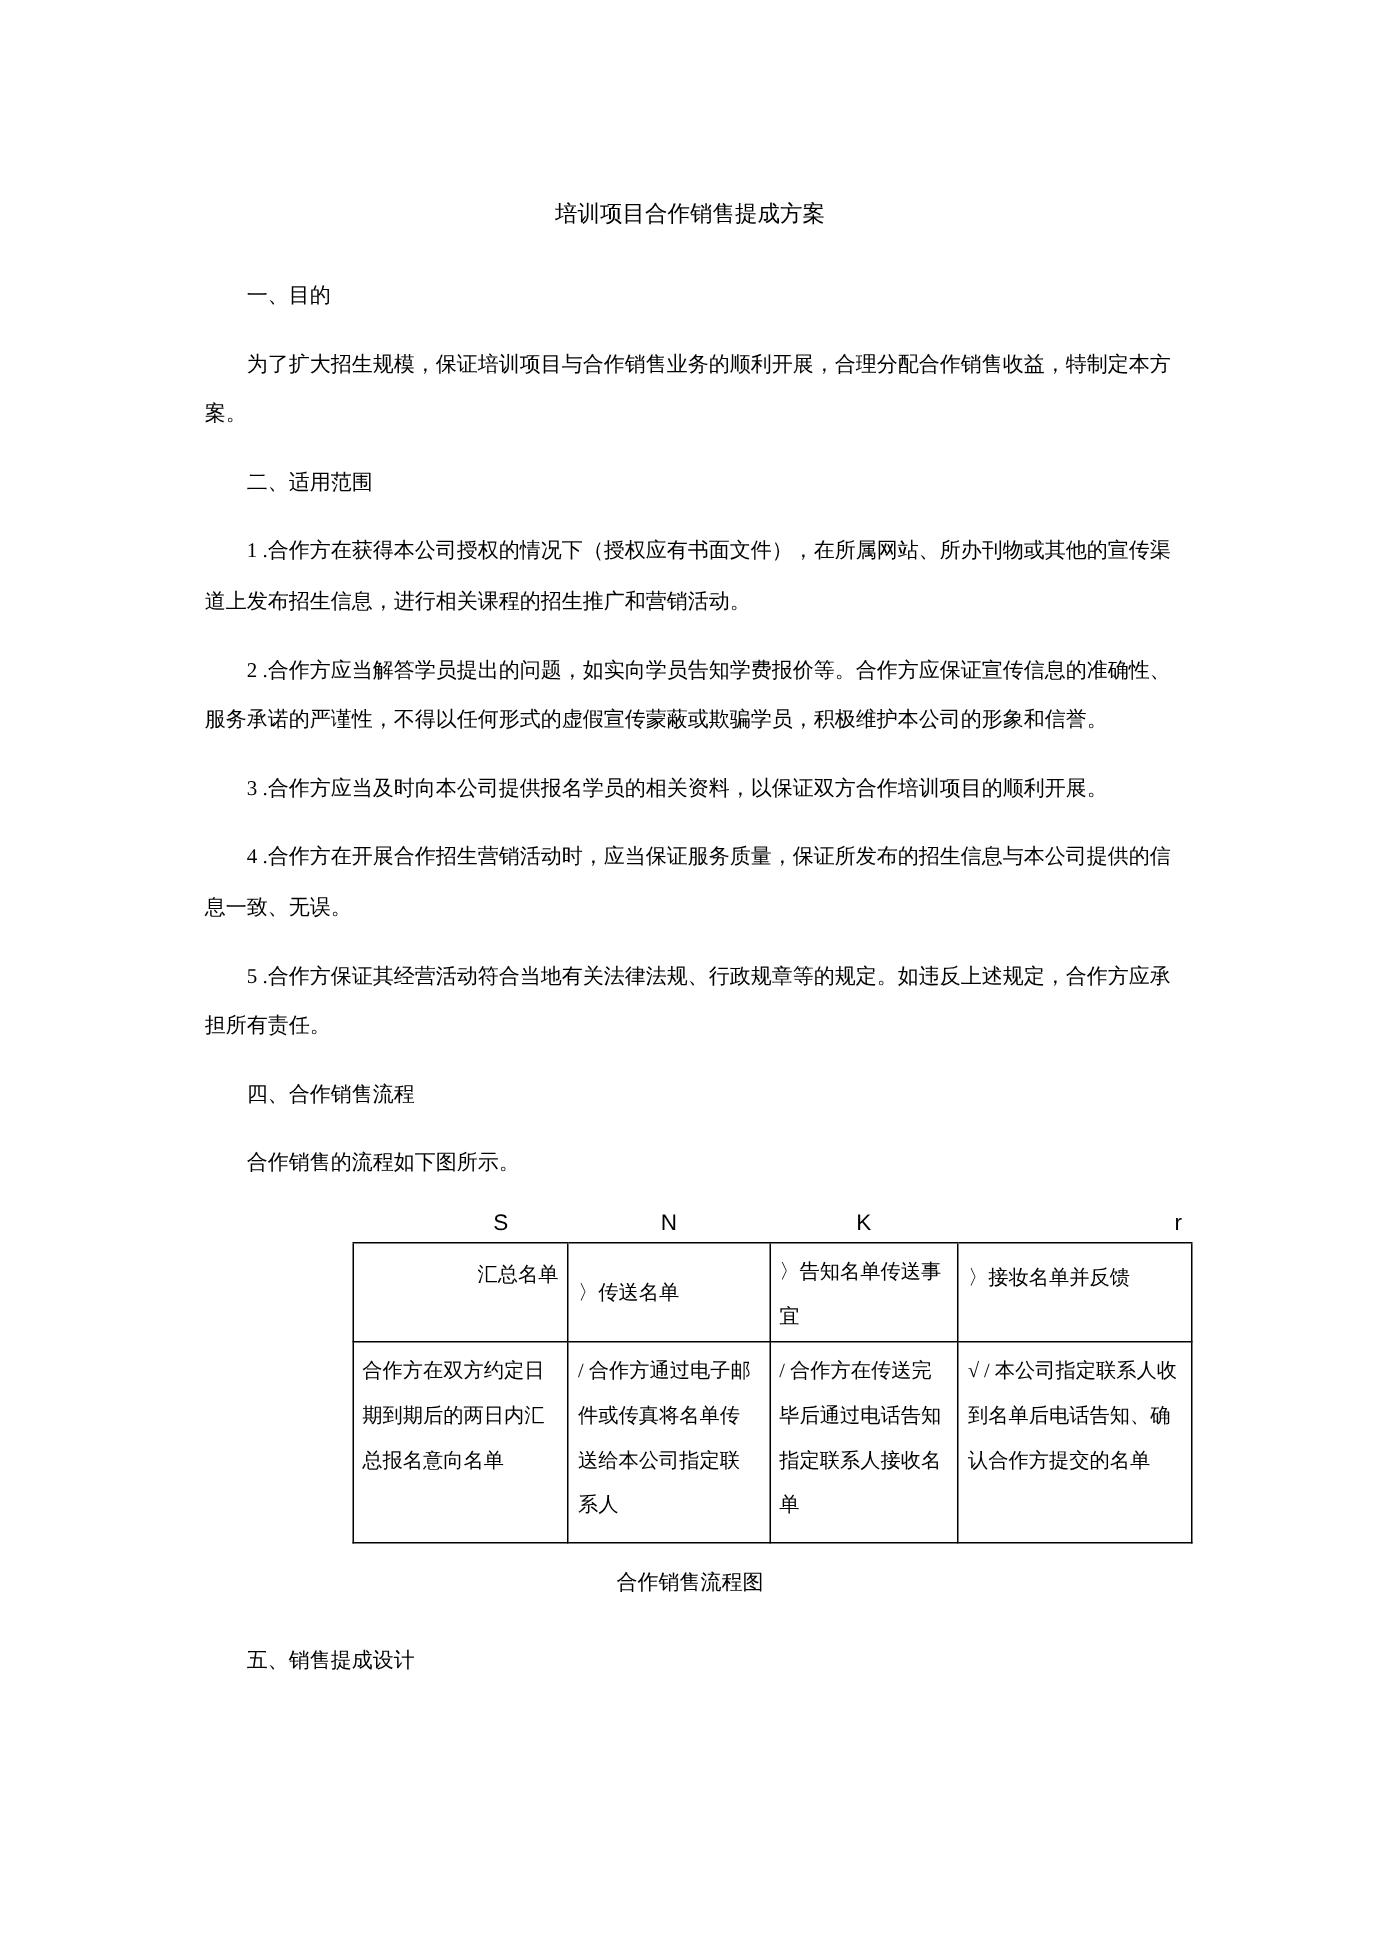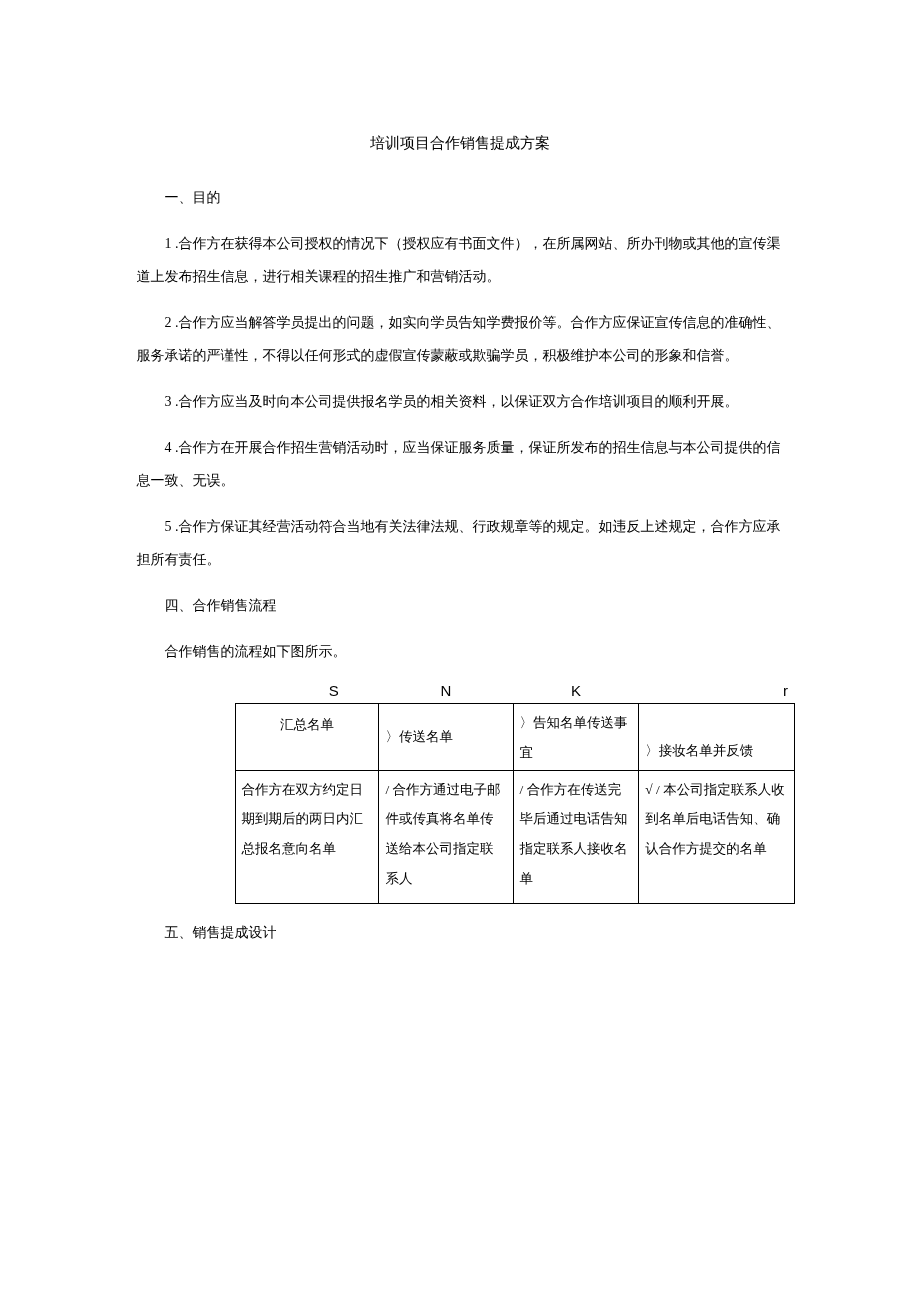--- a/index.html
+++ b/index.html
@@ -71,56 +71,59 @@
   }
 </style>
 </head>
 <body>
 
 <div class="page">
 
   <p class="title">培训项目合作销售提成方案</p>
 
   <p class="para">一、目的</p>
+  <p class="para">为了扩大招生规模，保证培训项目与合作销售业务的顺利开展，合理分配合作销售收益，特制定本方案。</p>
 
+  <p class="para">二、适用范围</p>
 
   <p class="para">1 .合作方在获得本公司授权的情况下（授权应有书面文件），在所属网站、所办刊物或其他的宣传渠道上发布招生信息，进行相关课程的招生推广和营销活动。</p>
   <p class="para">2 .合作方应当解答学员提出的问题，如实向学员告知学费报价等。合作方应保证宣传信息的准确性、服务承诺的严谨性，不得以任何形式的虚假宣传蒙蔽或欺骗学员，积极维护本公司的形象和信誉。</p>
   <p class="para">3 .合作方应当及时向本公司提供报名学员的相关资料，以保证双方合作培训项目的顺利开展。</p>
   <p class="para">4 .合作方在开展合作招生营销活动时，应当保证服务质量，保证所发布的招生信息与本公司提供的信息一致、无误。</p>
   <p class="para">5 .合作方保证其经营活动符合当地有关法律法规、行政规章等的规定。如违反上述规定，合作方应承担所有责任。</p>
 
   <p class="para">四、合作销售流程</p>
   <p class="para">合作销售的流程如下图所示。</p>
 
   <div class="table-wrap">
     <table>
       <tbody>
           <tr class="hrow">
         <td>S</td>
         <td>N</td>
         <td>K</td>
         <td>r</td>
       </tr>
       <tr>
-        <td style="text-align:center;padding-top:6px;padding-bottom:6px;">汇总名单</td>
+        <td style="text-align:right;padding-top:6px;padding-bottom:6px;">汇总名单</td>
         <td style="padding-top:18px;padding-bottom:2px;">〉传送名单</td>
         <td style="padding-bottom:2px;">〉告知名单传送事宜</td>
-        <td style="padding-top:32px;padding-bottom:2px;">〉接妆名单并反馈</td>
+        <td style="padding-top:8px;padding-bottom:2px;">〉接妆名单并反馈</td>
       </tr>
       <tr>
         <td>合作方在双方约定日期到期后的两日内汇总报名意向名单</td>
         <td>/
 合作方通过电子邮件或传真将名单传送给本公司指定联系人</td>
         <td>/
 合作方在传送完毕后通过电话告知指定联系人接收名单</td>
         <td>√ /
 本公司指定联系人收到名单后电话告知、确认合作方提交的名单</td>
       </tr>
     </tbody>
       </table>
   </div>
 
+  <p class="caption">合作销售流程图</p>
 
   <p class="para">五、销售提成设计</p>
 
 
 </div>
 
 </body></html>

